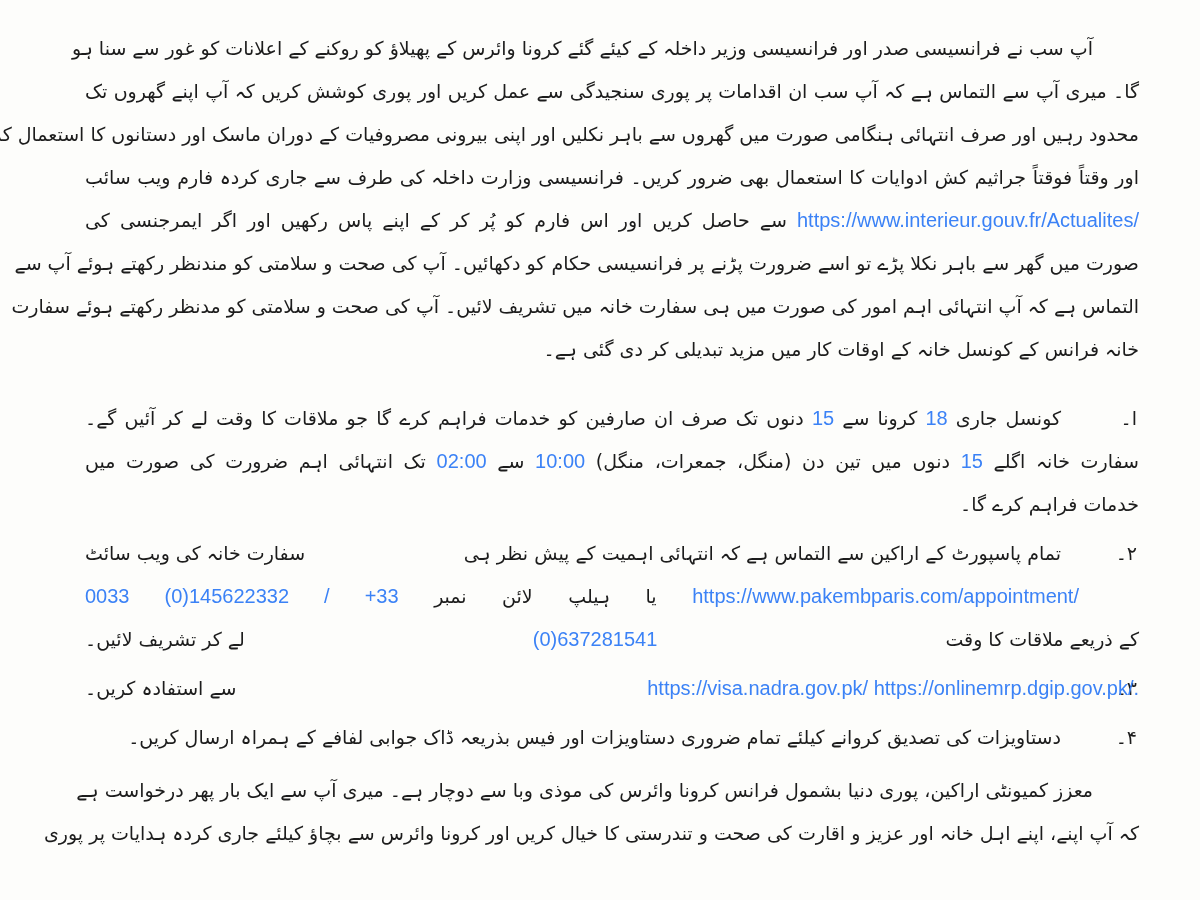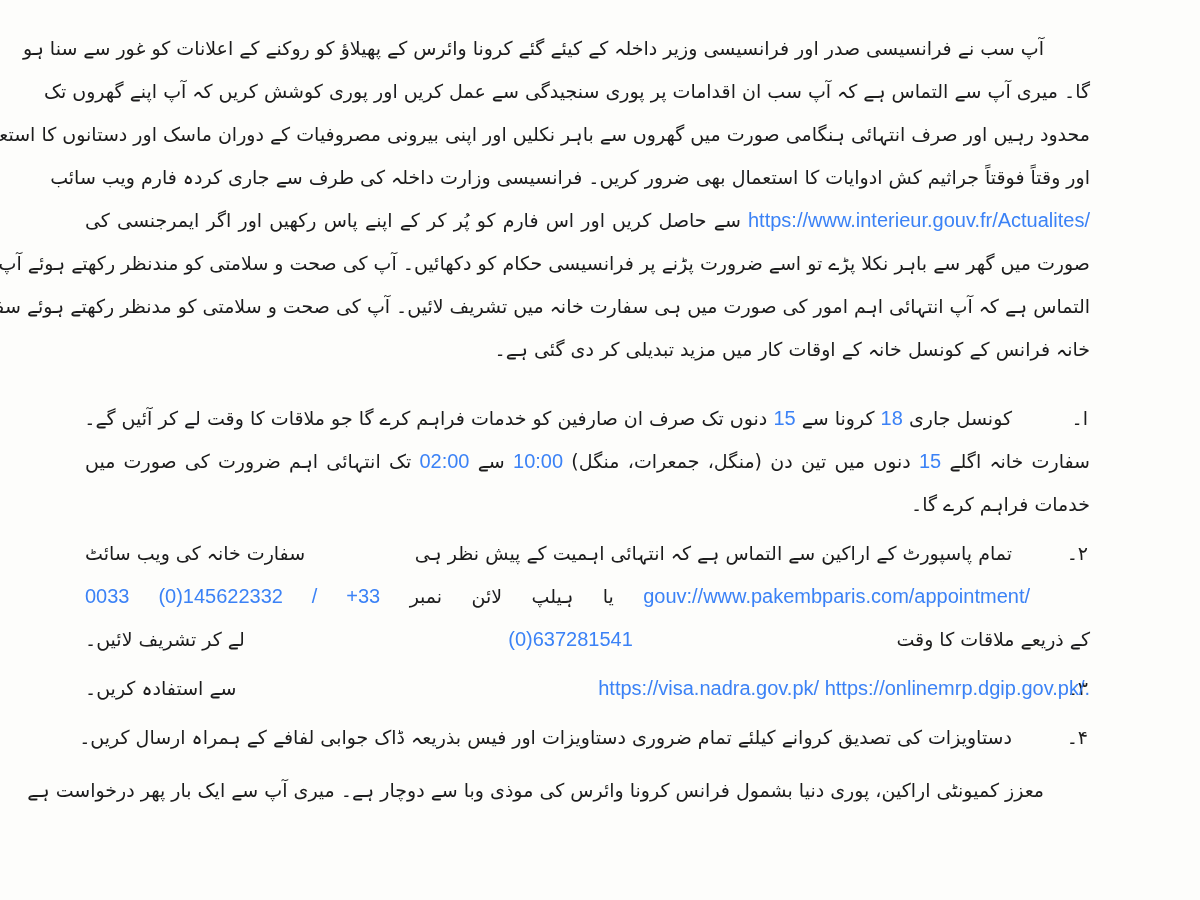--- a/index.html
+++ b/index.html
@@ -1,20 +1,20 @@
 <!DOCTYPE html>
 <html lang="ur" dir="rtl"><head>
 <meta charset="utf-8">
 <style>
   html,body{margin:0;padding:0;background:#ffffff;}
   .page{
     position:relative;
     width:1200px;height:900px;
     box-sizing:border-box;
-    padding:27px 110px 0 85px;
+    padding:27px 61px 0 85px;
     background:#fdfdfb;
     overflow:hidden;
     direction:rtl;
     color:#1c1c1c;
     font-family:"DejaVu Sans",sans-serif;
   }
   .para{margin:0;}
   .line{
     position:relative;
     height:43px;
@@ -73,21 +73,21 @@
       </div>
   </div>
 
   <div class="item">
     <div class="marker">۲۔</div>
     <div>
         <div class="line first spread">
           <span dir="rtl">تمام پاسپورٹ کے اراکین سے التماس ہے کہ انتہائی اہمیت کے پیش نظر ہی</span>
           <span dir="rtl">سفارت خانہ کی ویب سائٹ</span>
         </div>
-        <div class="line inset"><span dir="ltr" class="latin">gouv://www.pakembparis.com/appointment/</span> <span dir="rtl">یا ہیلپ لائن نمبر</span> <span dir="ltr" class="latin">0033 (0)145622332 / +33</span></div>
+        <div class="line inset"><span dir="ltr" class="latin">https://www.pakembparis.com/appointment/</span> <span dir="rtl">یا ہیلپ لائن نمبر</span> <span dir="ltr" class="latin">0033 (0)145622332 / +33</span></div>
         <div class="line spread">
           <span dir="rtl">کے ذریعے ملاقات کا وقت</span>
           <span dir="ltr" class="latin">(0)637281541</span>
           <span dir="rtl">لے کر تشریف لائیں۔</span>
         </div>
       </div>
   </div>
 
   <div class="item">
     <div class="marker">۳۔</div>
@@ -101,16 +101,17 @@
 
   <div class="item">
     <div class="marker">۴۔</div>
     <div>
         <div class="line first short"><span dir="rtl">دستاویزات کی تصدیق کروانے کیلئے تمام ضروری دستاویزات اور فیس بذریعہ ڈاک جوابی لفافے کے ہمراہ ارسال کریں۔</span></div>
       </div>
   </div>
 
   <div class="para closing">
       <div class="line indent"><span dir="rtl">معزز کمیونٹی اراکین، پوری دنیا بشمول فرانس کرونا وائرس کی موذی وبا سے دوچار ہے۔ میری آپ سے ایک بار پھر درخواست ہے</span></div>
+      <div class="line"><span dir="rtl">کہ آپ اپنے، اپنے اہل خانہ اور عزیز و اقارت کی صحت و تندرستی کا خیال کریں اور کرونا وائرس سے بچاؤ کیلئے جاری کردہ ہدایات پر پوری</span></div>
       <div class="line short clipped"></div>
     </div>
 
 </div>
 
 </body></html>

